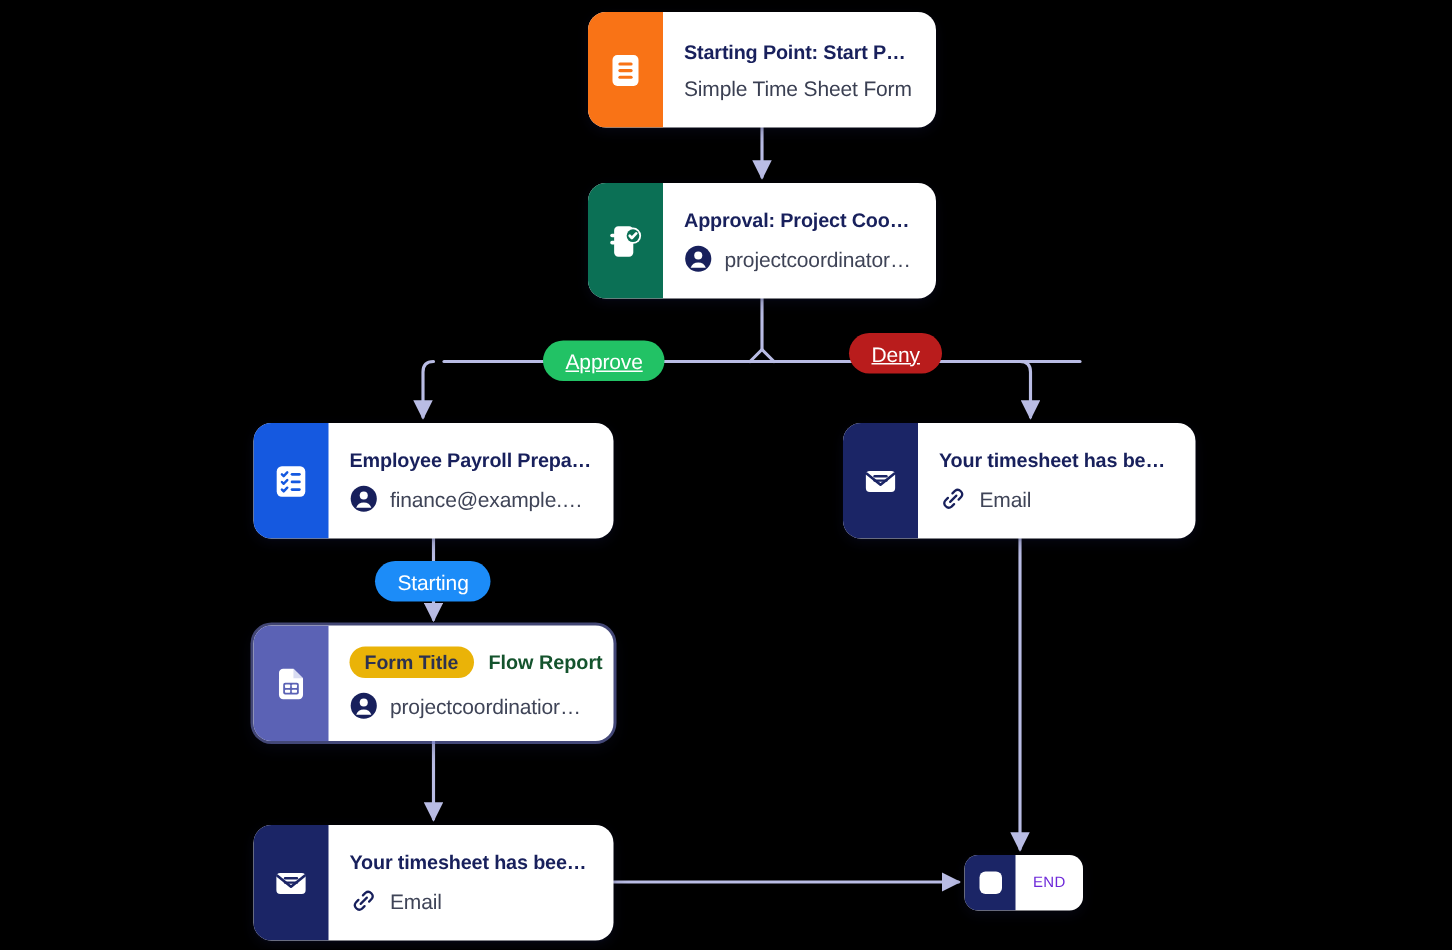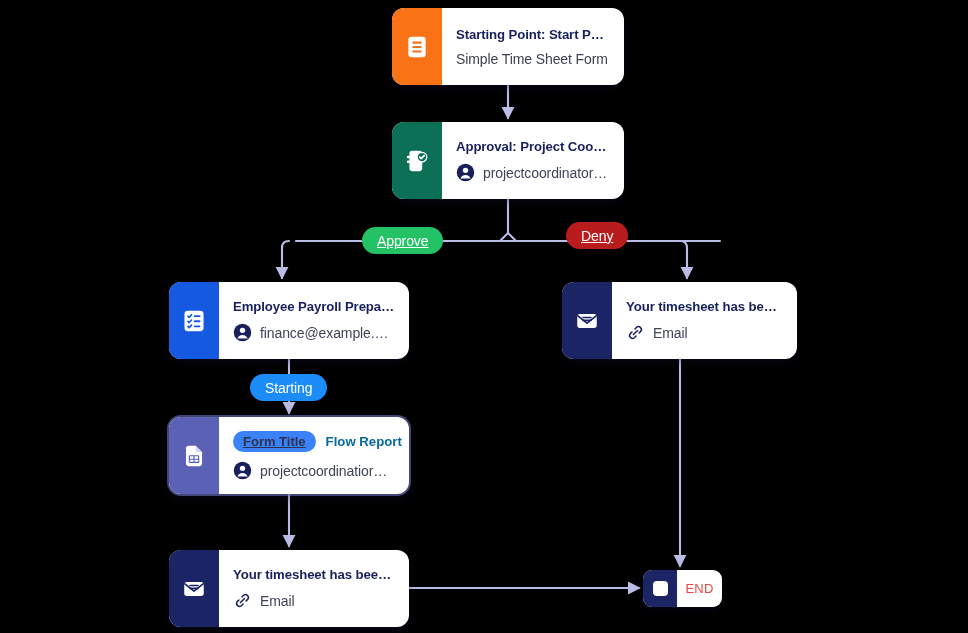--- a/index.html
+++ b/index.html
@@ -108,22 +108,22 @@
     display: flex; align-items: center; justify-content: center;
   }
   #node-end .end-stop {
     width: 15px; height: 15px;
     background: #ffffff;
     border-radius: 4px;
   }
   #node-end .end-label {
     flex: 1 1 auto;
     display: flex; align-items: center; justify-content: center;
-    font-size: 13px;
-    color: #ef4444;
+    font-size: 10px;
+    color: #6d28d9;
     letter-spacing: .2px;
   }
 
   
   .pill {
     position: absolute;
     display: flex;
     align-items: center;
     justify-content: center;
     height: 27px;
@@ -136,39 +136,38 @@
     letter-spacing: -0.1px;
   }
   #pill-approve  { left: 362px; top: 227px; background: #22c265; text-decoration: underline; }
   #pill-deny     { left: 566px; top: 222px; background: #b91c1c; text-decoration: underline; }
   #pill-complete { left: 250px; top: 374px; background: #1c8cf8; }
 
   
   .chip {
     display: inline-flex;
     align-items: center;
-    background: #3b82f6;
+    background: #eab308;
     color: #2c3150;
     font-size: 13px;
     font-weight: bold;
     border-radius: 11px;
     padding: 3px 10px;
     white-space: nowrap;
-    text-decoration: underline;
   }
   .chip-row {
     display: flex;
     align-items: center;
     gap: 10px;
     min-width: 0;
   }
   .chip-val {
     font-size: 13.2px;
     font-weight: bold;
-    color: #0369a1;
+    color: #14532d;
     white-space: nowrap;
   }
 </style>
 </head>
 <body>
 
 <div id="canvas">
 
   <svg id="edges" viewBox="0 0 968 633" xmlns="http://www.w3.org/2000/svg">
     <defs>

